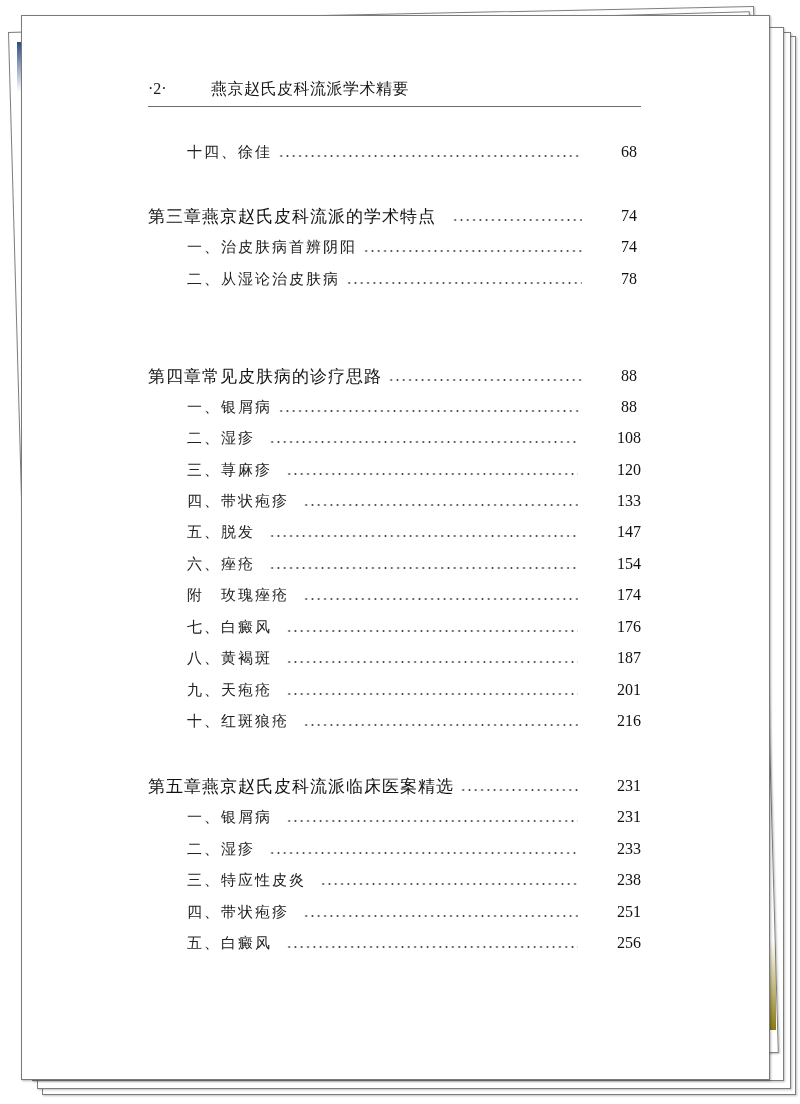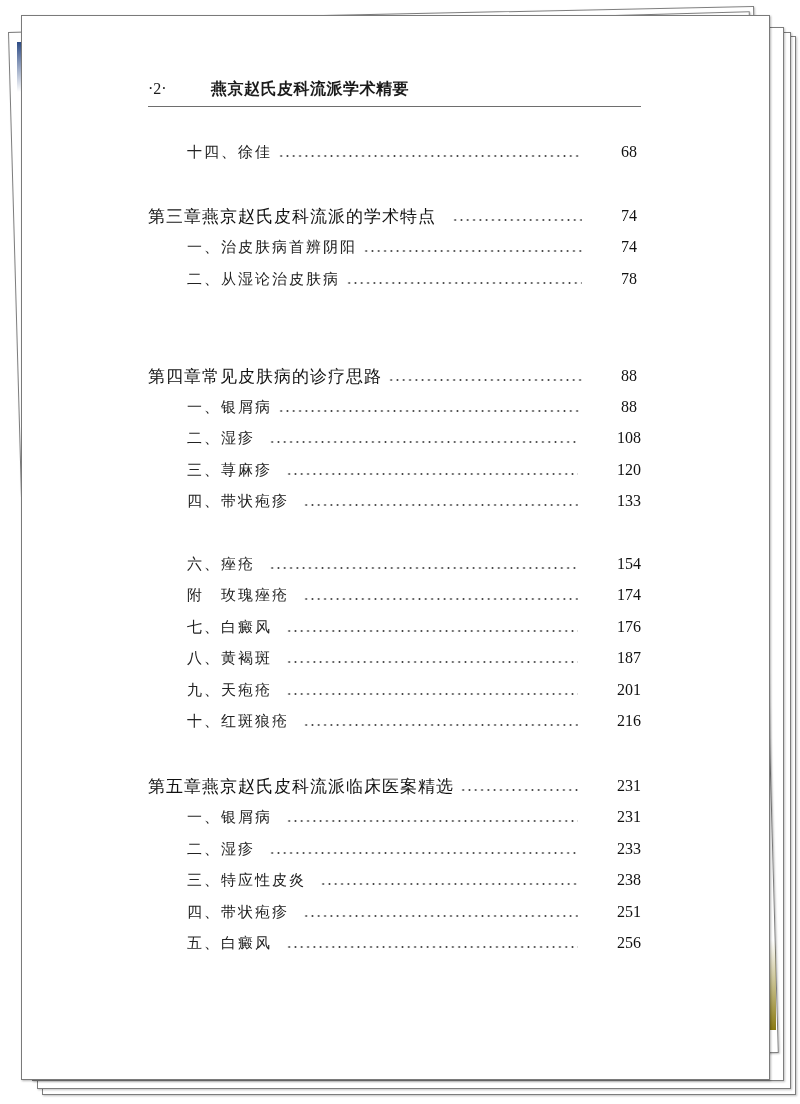--- a/index.html
+++ b/index.html
@@ -41,21 +41,21 @@
   .running-head {
     position: absolute; left: 126px; top: 62px; width: 493px; height: 28px;
     border-bottom: 1.5px solid #6e6e6e;
   }
   .folio {
     position: absolute; left: 0; top: 0; font-size: 16px; line-height: 22px;
     font-family: "Liberation Serif", "DejaVu Serif", serif;
   }
   .book-title {
     position: absolute; left: 63px; top: 0; font-size: 16px; line-height: 22px;
-    font-weight: bold; letter-spacing: 0.5px;
+    font-weight: normal; letter-spacing: 0.5px;
   }
   .toc-row {
     position: absolute; right: 128px; height: 24px;
     display: flex; align-items: center;
   }
   .toc-row.sub { left: 165px; }
   .toc-row.chapter { left: 126px; }
   .toc-label {
     white-space: nowrap; font-size: 15px; letter-spacing: 2px;
     font-family: Liberation Serif, serif; color: #222;
@@ -133,20 +133,25 @@
   <div class="toc-row sub" style="top:442px">
     <span class="toc-label">三、荨麻疹</span>
     <span class="toc-leader" style="margin-left:14px"></span>
     <span class="toc-page">120</span>
   </div>
   <div class="toc-row sub" style="top:473px">
     <span class="toc-label">四、带状疱疹</span>
     <span class="toc-leader" style="margin-left:14px"></span>
     <span class="toc-page">133</span>
   </div>
+  <div class="toc-row sub" style="top:504px">
+    <span class="toc-label">五、脱发</span>
+    <span class="toc-leader" style="margin-left:14px"></span>
+    <span class="toc-page">147</span>
+  </div>
   <div class="toc-row sub" style="top:536px">
     <span class="toc-label">六、痤疮</span>
     <span class="toc-leader" style="margin-left:14px"></span>
     <span class="toc-page">154</span>
   </div>
   <div class="toc-row sub" style="top:567px">
     <span class="toc-label">附　玫瑰痤疮</span>
     <span class="toc-leader" style="margin-left:14px"></span>
     <span class="toc-page">174</span>
   </div>

